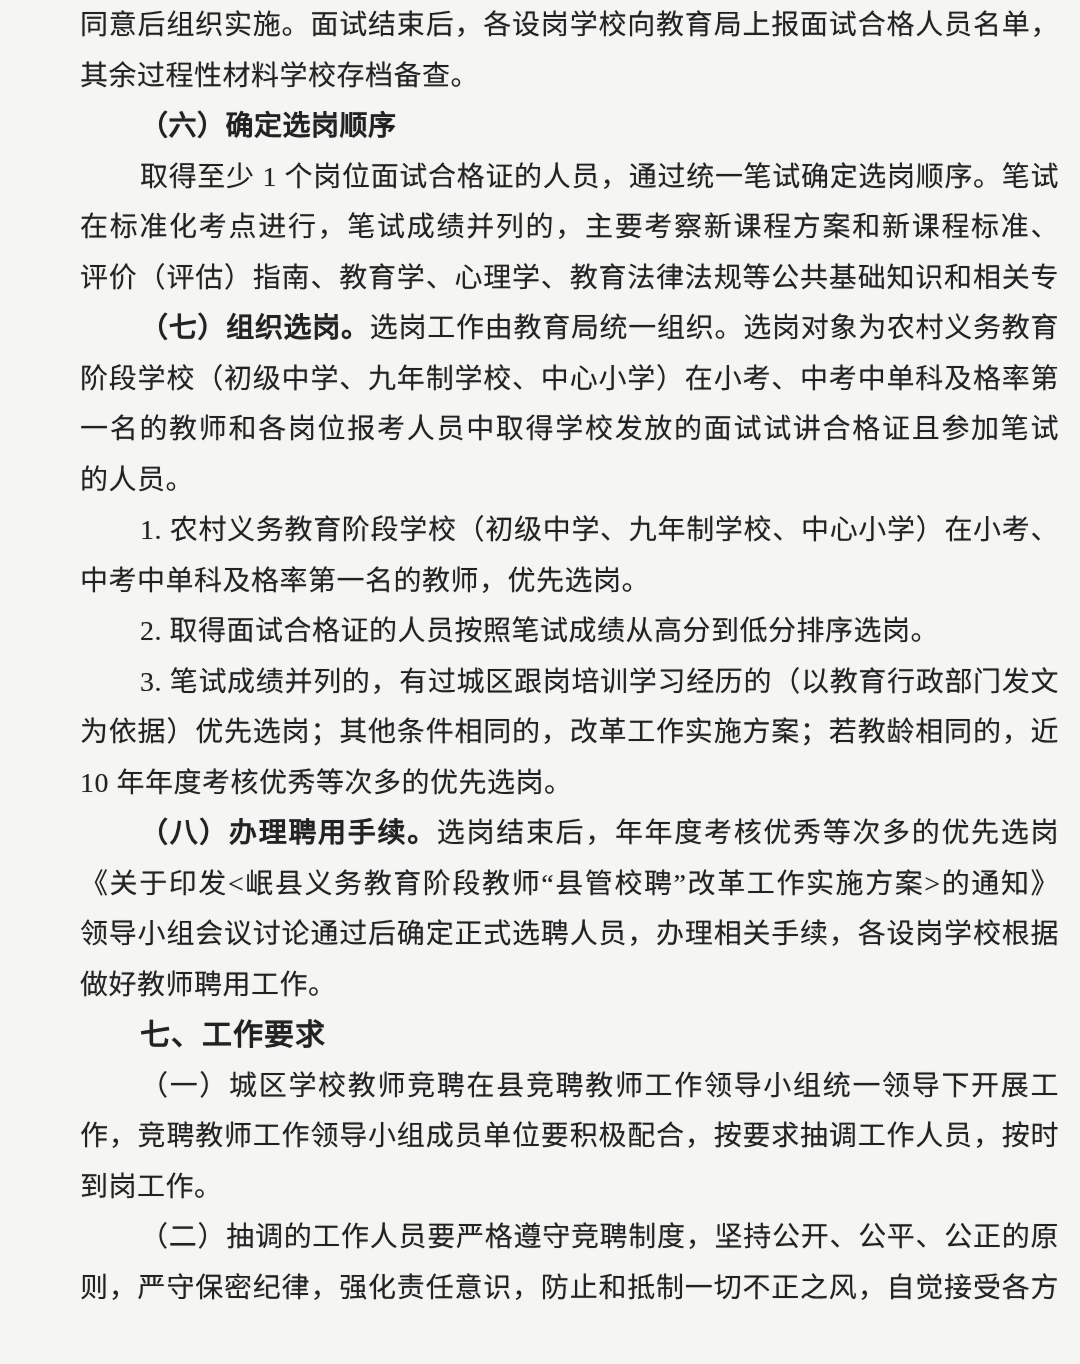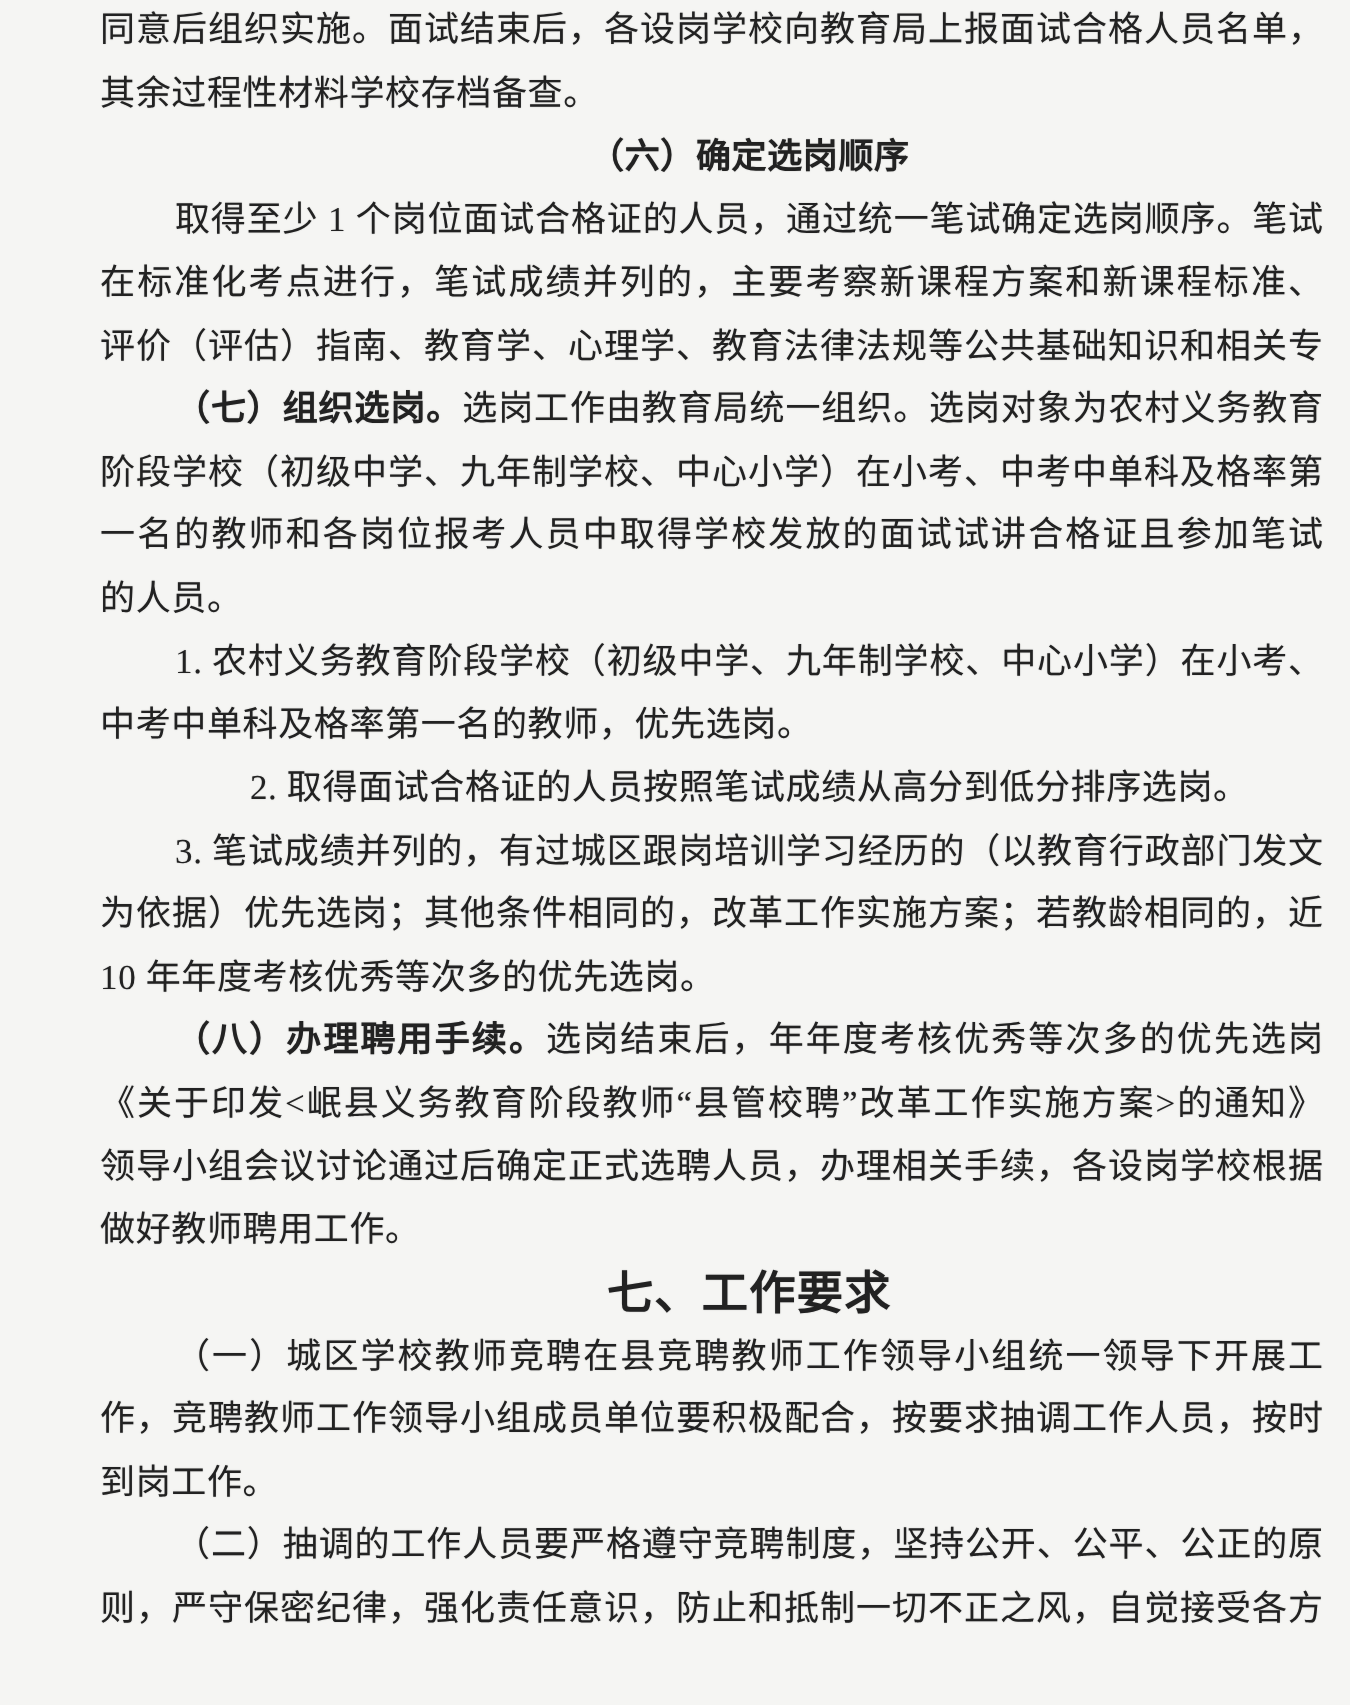--- a/index.html
+++ b/index.html
@@ -29,28 +29,27 @@
   }
   .line.just{
     text-align:justify;
     
     text-align-last:justify;
     text-justify:inter-character;
     white-space:normal;
   }
   .line.ind{
     text-indent:60px;
-    text-align:center;
   }
   .seg.bold{
     font-weight:700;
   }
   .line.sans{
     font-family:"Liberation Sans","DejaVu Sans",sans-serif;
-    font-size:37px;
+    font-size:30px;
     letter-spacing:1px;
   }
 </style>
 </head>
 <body>
 
 <div class="page">
   <div id="doc-lines">
       <div class="line just"><span class="seg">同意后组织实施。面试结束后，各设岗学校向教育局上报面试合格人员名单，</span></div>
       <div class="line"><span class="seg">其余过程性材料学校存档备查。</span></div>

